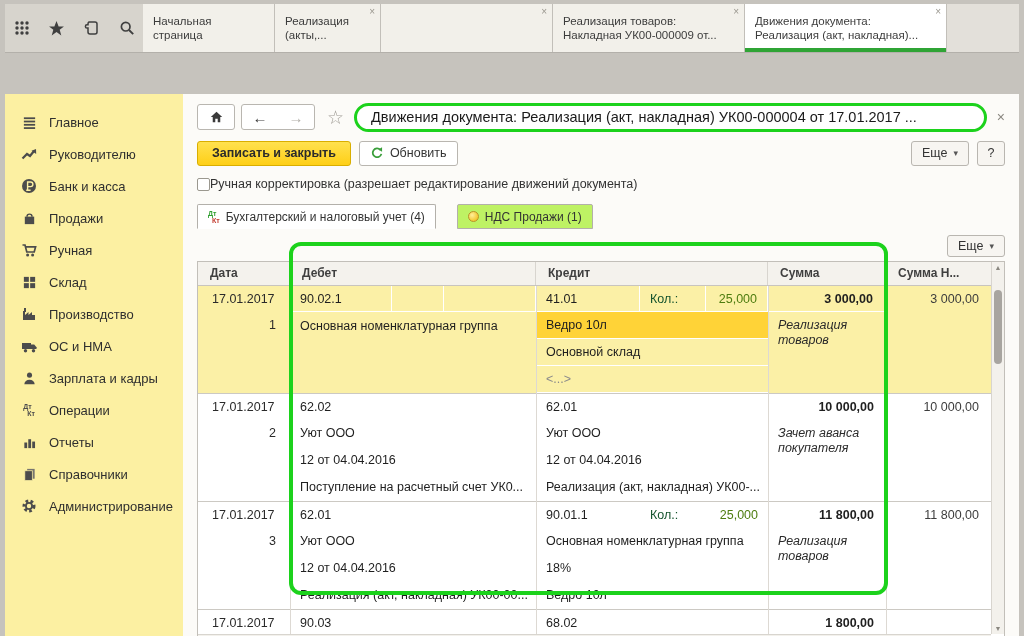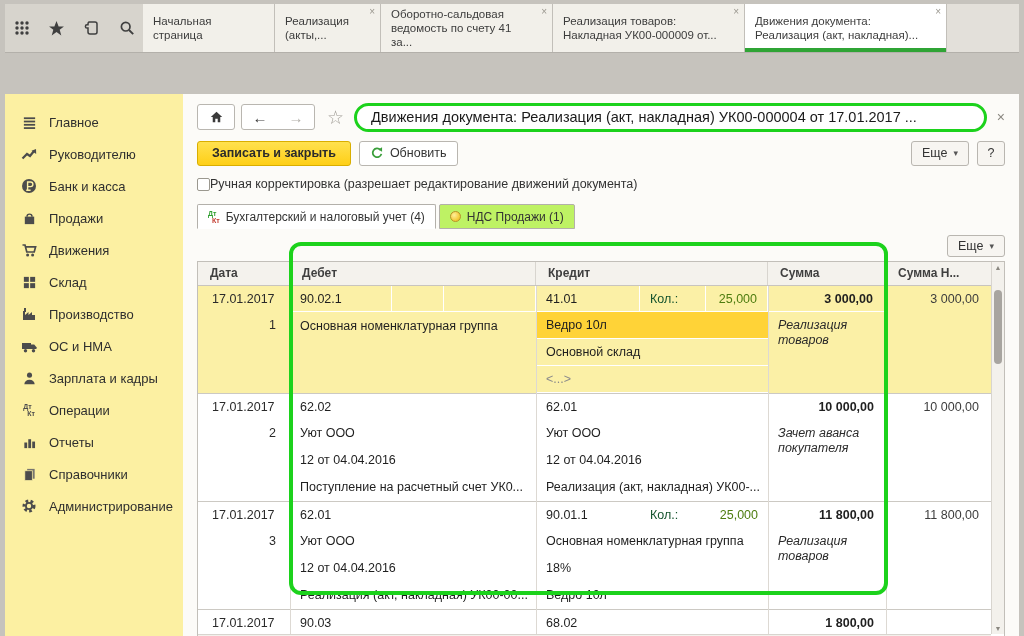--- a/index.html
+++ b/index.html
@@ -50,21 +50,21 @@
   .spacer { flex:1; }
   .qbtn { width:28px; justify-content:center; padding:0; }
   .drop { font-size:9px; color:#555; }
 
   
   .checkrow { margin-top:9px; height:18px; display:flex; align-items:center; }
   .cb { width:13px; height:13px; background:#fff; border:1px solid #9b988f; border-radius:2px; cursor:pointer; }
   .cblabel { font-size:12.5px; color:#333; }
 
   
-  .doctabs { margin-top:11px; display:flex; gap:3px; height:25px; }
+  .doctabs { margin-top:11px; display:flex; gap:21px; height:25px; }
   .dtab { display:flex; align-items:center; gap:6px; padding:0 10px; font-size:12px; color:#333; border:1px solid #b3b0aa; background:#bef264; border-radius:2px 2px 0 0; cursor:pointer; }
   .dtab.active { background:#fff; border-bottom-color:#fff; }
   .coin { width:11px; height:11px; border-radius:50%; background:radial-gradient(circle at 35% 35%, #ffef9a, #f3c832 70%); border:1px solid #b8912a; }
 
   
   .morebar { margin-top:6px; height:22px; display:flex; justify-content:flex-end; }
 
   
   .panel { position:relative; margin-top:4px; border:1px solid #c2bfb9; background:#fff; height:386px; }
   .gheader { display:grid; grid-template-columns:92px 102px 52px 92px 104px 66px 62px 118px minmax(0,1fr); height:24px; background:#f4f2ed; border-bottom:1px solid #c8c5bf; margin-right:13px; }
@@ -152,22 +152,20 @@
     <div class="tabstrip">
       <div class="tab w1">
         <span class="tlabel">Начальная страница</span>
       </div>
       <div class="tab w2">
         <span class="tlabel">Реализация
 (акты,...</span>
         <span class="tabclose">×</span>
       </div>
       <div class="tab w3">
-        <span class="tlabel">Оборотно-сальдовая
-ведомость по счету 41 за...</span>
         <span class="tabclose">×</span>
       </div>
       <div class="tab w4">
         <span class="tlabel">Реализация товаров:
 Накладная УК00-000009 от...</span>
         <span class="tabclose">×</span>
       </div>
       <div class="tab w5 active">
         <span class="tlabel">Движения документа:
 Реализация (акт, накладная)...</span>
@@ -220,21 +218,21 @@
         <span class="sblabel">Продажи</span>
       </div>
       <div class="sbitem">
         <span class="sbicon">
             <svg width="16" height="16" viewBox="0 0 16 16">
               <path d="M1.5 3 H4 l1.8 7 h7.4 l1.4-5.2 H5" fill="none" stroke="#4c4c4c" stroke-width="1.7"></path>
               <circle cx="6.6" cy="13" r="1.5" fill="#4c4c4c"></circle>
               <circle cx="11.6" cy="13" r="1.5" fill="#4c4c4c"></circle>
             </svg>
           </span>
-        <span class="sblabel">Движения</span>
+        <span class="sblabel">Ручная</span>
       </div>
       <div class="sbitem">
         <span class="sbicon">
             <svg width="15" height="15" viewBox="0 0 16 16">
               <g fill="#4c4c4c">
                 <rect x="2" y="2" width="5.3" height="5.3"></rect>
                 <rect x="8.7" y="2" width="5.3" height="5.3"></rect>
                 <rect x="2" y="8.7" width="5.3" height="5.3"></rect>
                 <rect x="8.7" y="8.7" width="5.3" height="5.3"></rect>
               </g>

